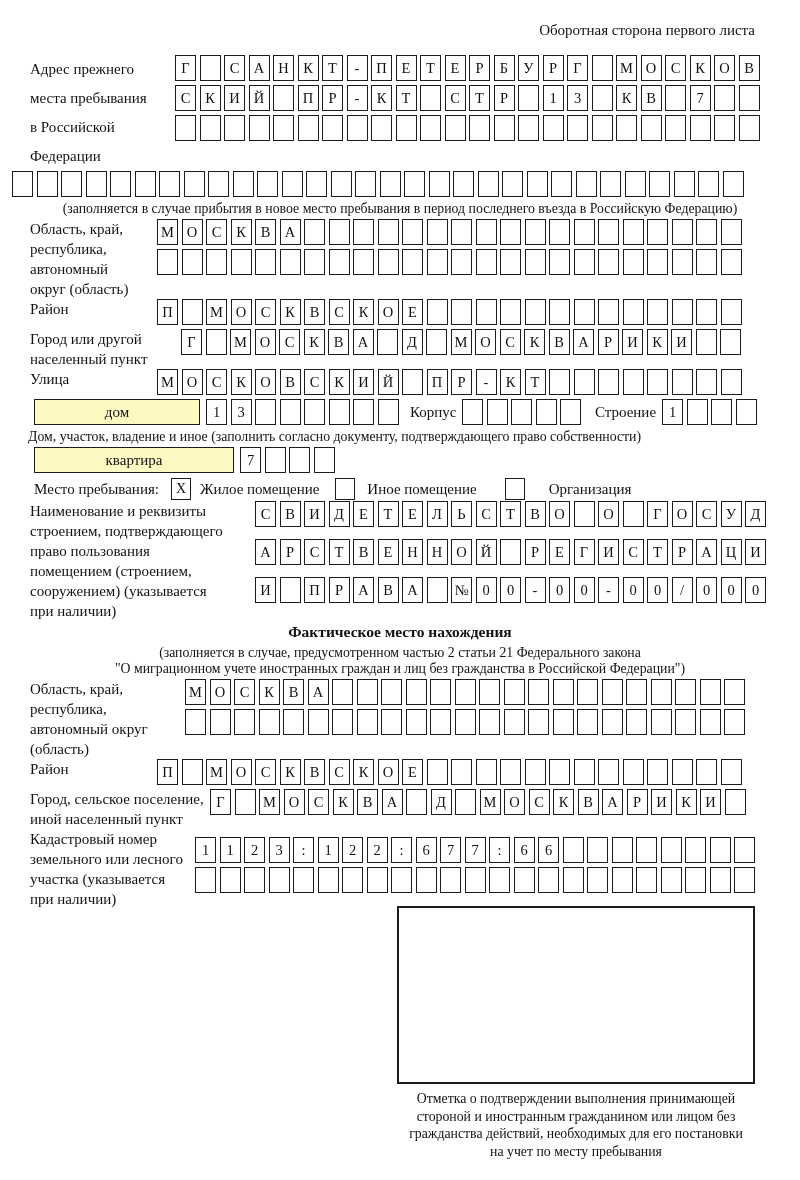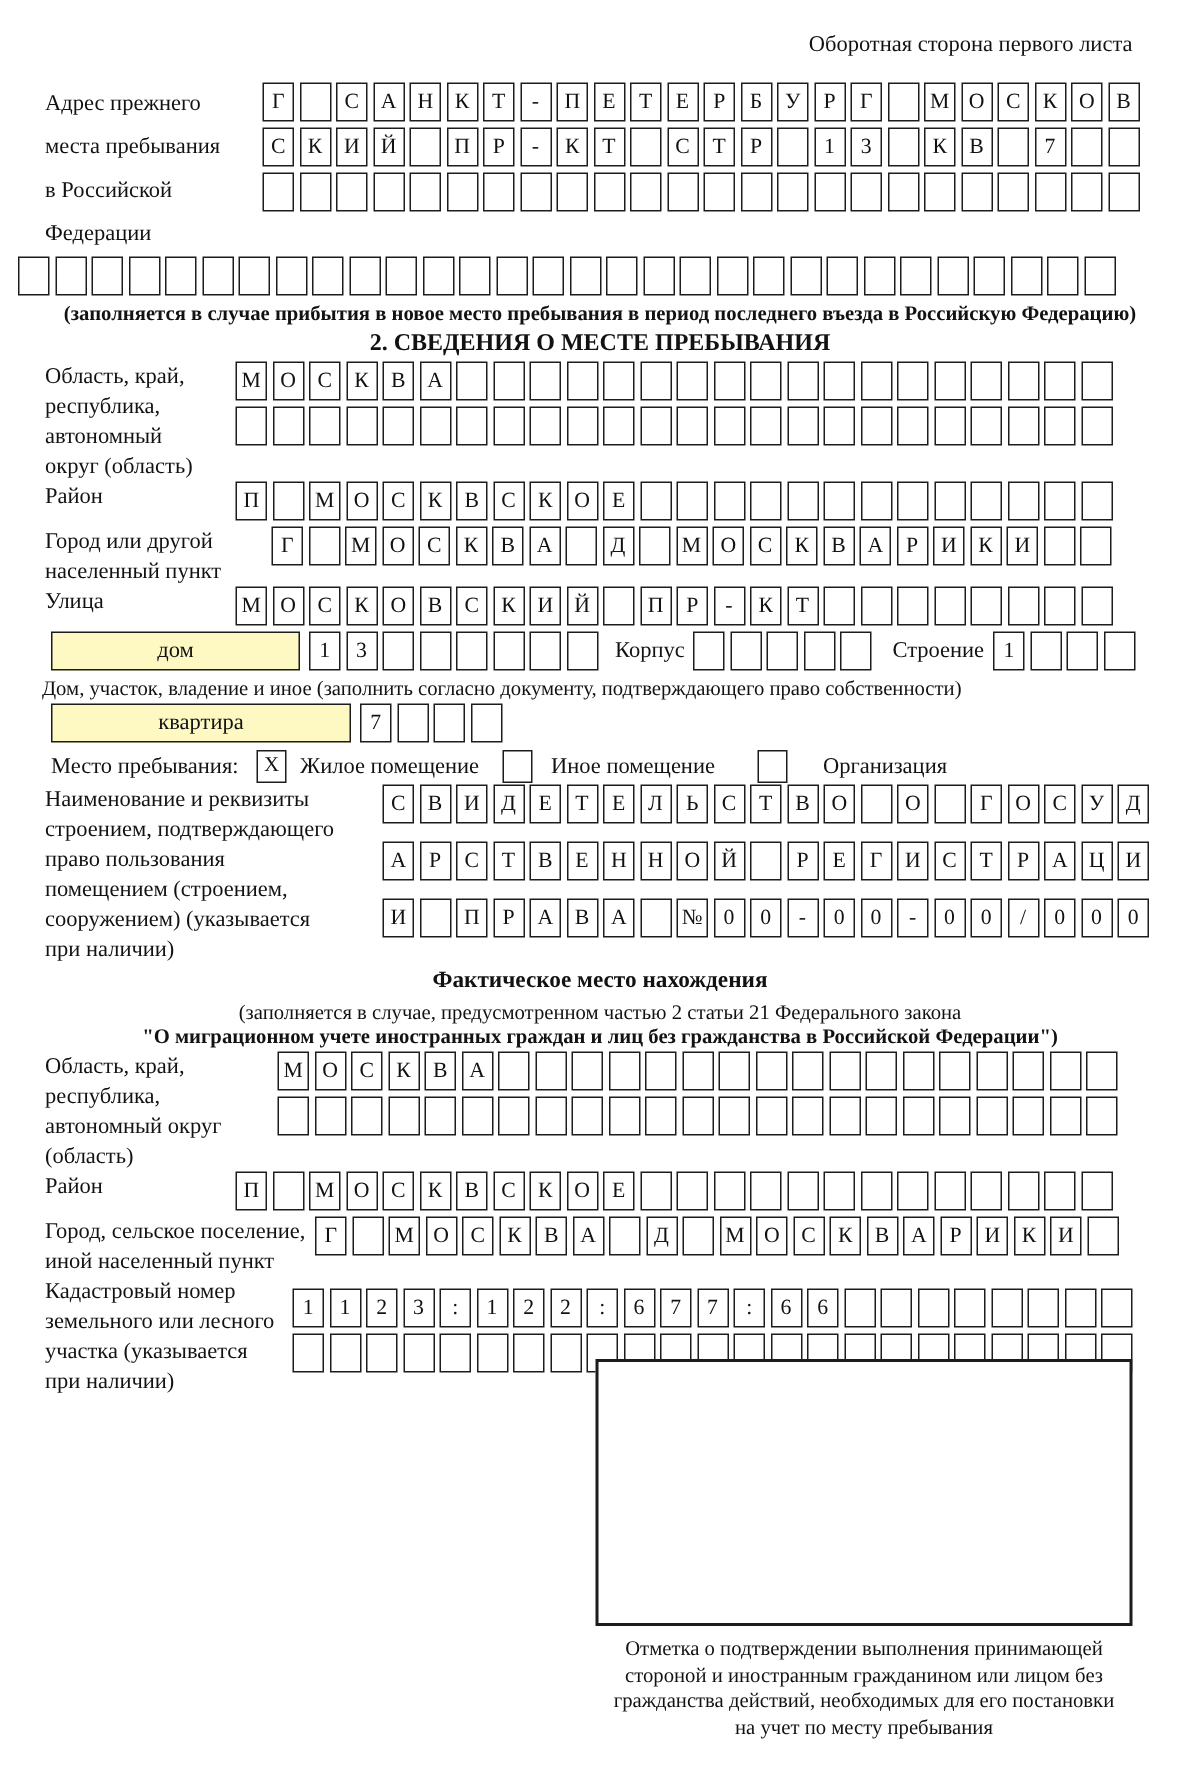--- a/index.html
+++ b/index.html
@@ -50,21 +50,21 @@
   }
   .chk-note{margin-left:245px;font-size:13.8px;margin-bottom:4px;}
   .stamp-box{
     position:absolute;left:397px;top:906px;width:358px;height:178px;
     border:2px solid #1c1c1c;background:#fff;box-sizing:border-box;
   }
   .stamp-caption{
     position:absolute;left:376px;top:1090px;width:400px;
     text-align:center;font-size:13.8px;line-height:17.5px;
   }
-  .mb2{margin-bottom:2px;font-weight:bold;}
+  .mb2{margin-bottom:2px;}
 </style>
 </head>
 <body>
 
 <div class="page">
 
   <div class="hdr-right">Оборотная сторона первого листа</div>
 
   <div class="frow mt16">
     <div class="lbl sec1-lbl">
@@ -181,21 +181,20 @@
       <span class="cell"></span>
       <span class="cell"></span>
       <span class="cell"></span>
       <span class="cell"></span>
       <span class="cell"></span>
       <span class="cell"></span>
       <span class="cell"></span>
     </div>
   <div class="note note-c mb2">(заполняется в случае прибытия в новое место пребывания в период последнего въезда в Российскую Федерацию)</div>
 
-  <div class="h2">2. СВЕДЕНИЯ О МЕСТЕ ПРЕБЫВАНИЯ</div>
 
   <div class="frow">
     <div class="lbl s2lbl">
       <div>Область, край,</div>
       <div>республика,</div>
       <div>автономный</div>
       <div>округ (область)</div>
     </div>
     <div class="grids">
       <div class="grid">

